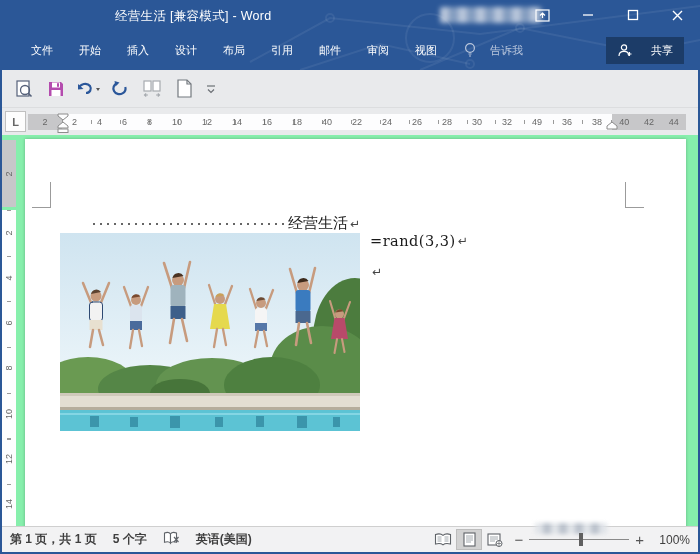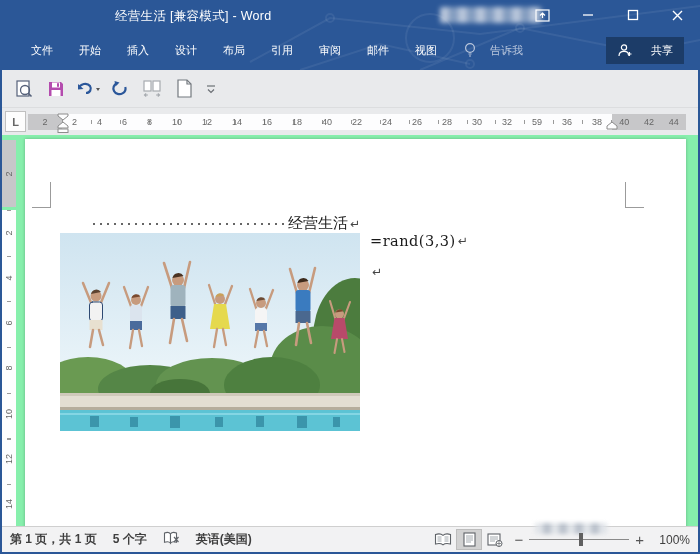--- a/index.html
+++ b/index.html
@@ -128,22 +128,22 @@
     </div>
 
     <div class="tabrow">
       <div class="rtabs">
           <div class="rtab">文件</div>
           <div class="rtab">开始</div>
           <div class="rtab">插入</div>
           <div class="rtab">设计</div>
           <div class="rtab">布局</div>
           <div class="rtab">引用</div>
+          <div class="rtab">邮件</div>
           <div class="rtab">审阅</div>
-          <div class="rtab">邮件</div>
           <div class="rtab">视图</div>
         </div>
       <div class="tellme">
         <svg width="12" height="16" viewBox="0 0 12 16">
           <circle cx="6" cy="6" r="4.4" fill="none" stroke="#b9c6dc" stroke-width="1.2"></circle>
           <path d="M4.5 12 h3 M5 14 h2" stroke="#b9c6dc" stroke-width="1.2"></path>
         </svg>
         <span>告诉我</span>
       </div>
       <div class="share-btn">
@@ -223,21 +223,21 @@
           <span>14</span>
           <span>16</span>
           <span>18</span>
           <span>40</span>
           <span>22</span>
           <span>24</span>
           <span>26</span>
           <span>28</span>
           <span>30</span>
           <span>32</span>
-          <span>59</span>
+          <span>49</span>
           <span>36</span>
           <span>38</span>
         </div>
       <div class="hseg hrR" id="hrR">
           <span>40</span>
           <span>42</span>
           <span>44</span>
         </div>
     </div>
     <svg class="marker" style="left:55px;top:5px;" width="12" height="8">

